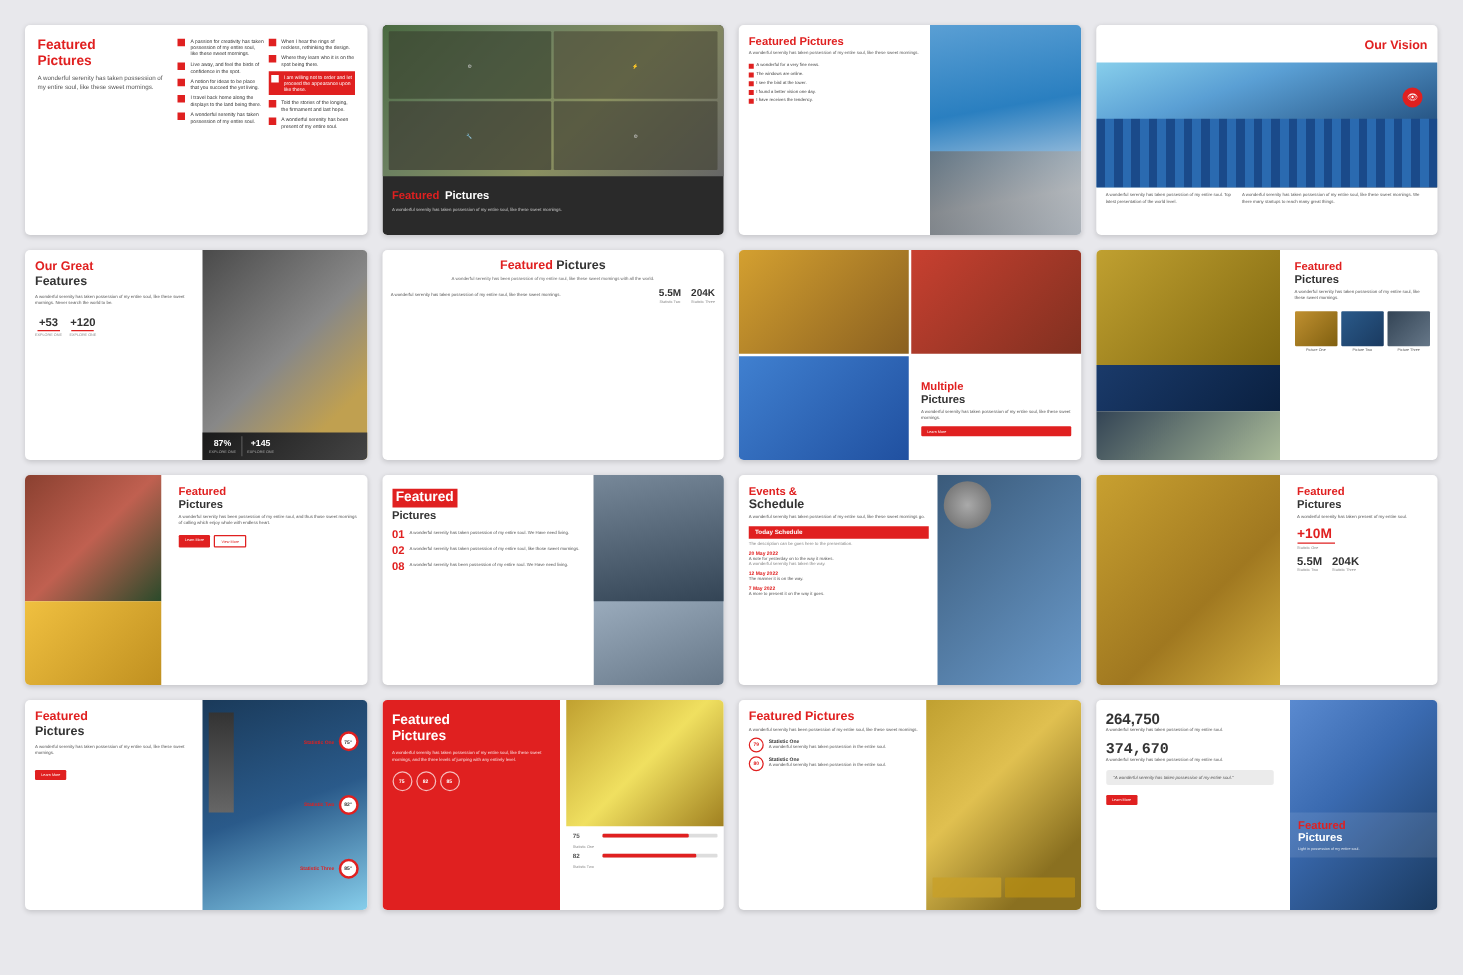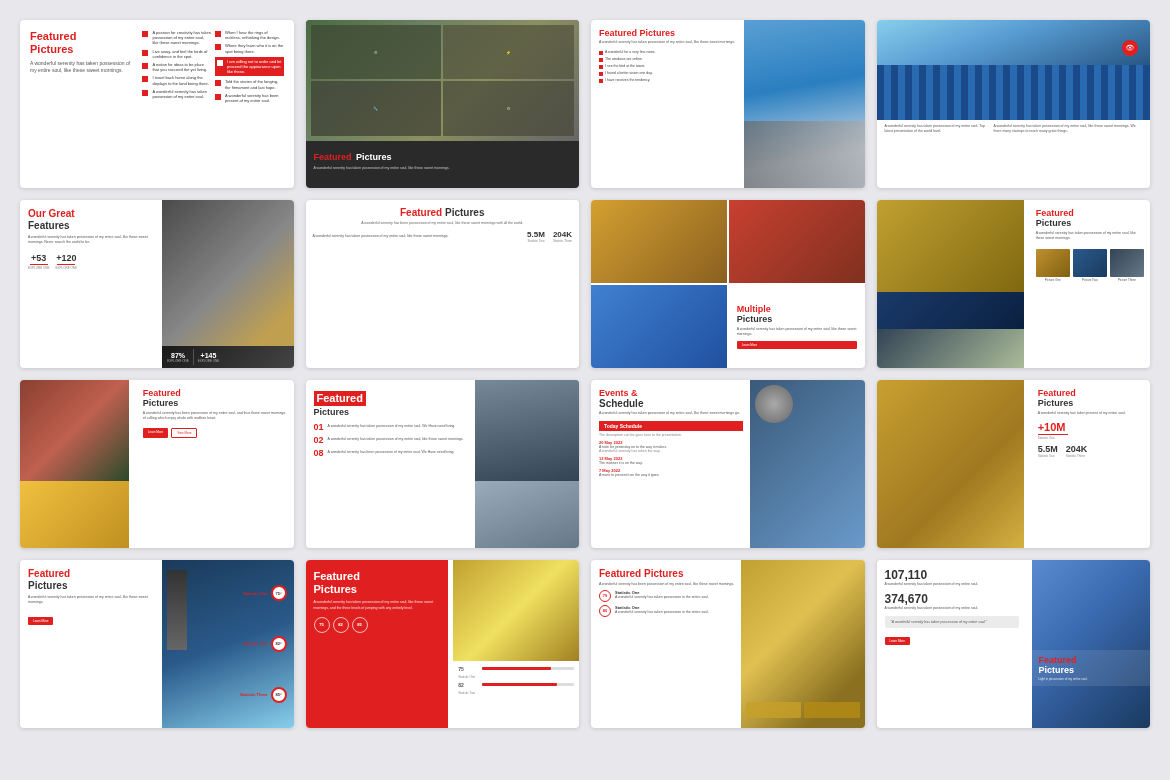--- a/index.html
+++ b/index.html
@@ -149,20 +149,23 @@
         </div>
       </div>
       <div style="position:absolute;right:0;top:0;bottom:0;width:44%;background:linear-gradient(170deg,#5a9fd4 0%,#2a7fc0 40%,#c8d8e8 80%,#aac0d8 100%);">
         <div style="position:absolute;bottom:0;width:100%;height:40%;background:linear-gradient(90deg,#666 0%,#888 50%,#aaa 100%);opacity:0.7;"></div>
       </div>
     </div>
   </div>
 
   <div class="slide">
     <div style="position:relative;width:100%;height:100%;">
+      <div style="padding:6px 8px;text-align:right;">
+        <span style="color:#e02020;font-size:10px;font-weight:900;">Our Vision</span>
+      </div>
       <div style="width:100%;height:100px;background:linear-gradient(160deg,#87CEEB 0%,#5a9fd4 30%,#2a5a8a 70%,#1a3050 100%);position:relative;overflow:hidden;">
         <div style="position:absolute;bottom:0;width:100%;height:55%;background:repeating-linear-gradient(90deg,#1a4a8a 0px,#1a4a8a 7px,#2a6ab0 7px,#2a6ab0 14px);"></div>
         <div style="position:absolute;right:12px;top:20px;width:16px;height:16px;background:#e02020;border-radius:50%;display:flex;align-items:center;justify-content:center;font-size:7px;color:#fff;">👁</div>
       </div>
       <div style="padding:4px 8px;display:flex;gap:6px;align-items:flex-start;">
         <div style="flex:0 0 40%;">
           <div style="font-size:3.5px;color:#555;line-height:1.4;">A wonderful serenity has taken possession of my entire soul. Top latest presentation of the world level.</div>
         </div>
         <div style="flex:1;font-size:3.5px;color:#555;line-height:1.4;">A wonderful serenity has taken possession of my entire soul, like these sweet mornings. We there many startups to reach many great things.</div>
       </div>
@@ -465,23 +468,23 @@
           <div style="flex:1;height:16px;background:rgba(200,160,40,0.8);border-radius:1px;"></div>
           <div style="flex:1;height:16px;background:rgba(180,140,20,0.8);border-radius:1px;"></div>
         </div>
       </div>
     </div>
   </div>
 
   <div class="slide">
     <div style="position:relative;width:100%;height:100%;">
       <div style="position:absolute;left:0;top:0;bottom:0;width:55%;padding:8px;">
-        <div style="font-size:12px;font-weight:900;color:#333;">107,110</div>
+        <div style="font-size:12px;font-weight:900;color:#333;">264,750</div>
         <div style="font-size:3.5px;color:#555;line-height:1.4;margin-bottom:5px;">A wonderful serenity has taken possession of my entire soul.</div>
-        <div style="font-size:12px;font-weight:900;color:#333;">374,670</div>
+        <div style="font-size:12px;font-weight:900;color:#333;font-family:Liberation Mono, monospace;">374,670</div>
         <div style="font-size:3.5px;color:#555;line-height:1.4;margin-bottom:5px;">A wonderful serenity has taken possession of my entire soul.</div>
         <div style="background:#ebebeb;padding:4px 6px;border-radius:2px;font-size:3.5px;color:#555;font-style:italic;margin-top:3px;">"A wonderful serenity has taken possession of my entire soul."</div>
         <div style="background:#e02020;color:#fff;font-size:3px;padding:2px 5px;display:inline-block;border-radius:1px;margin-top:4px;">Learn More</div>
       </div>
       <div style="position:absolute;right:0;top:0;bottom:0;width:43%;background:linear-gradient(135deg,#5a8ad0 0%,#3a6ab0 40%,#1a3a60 100%);">
         <div style="position:absolute;bottom:25%;left:0;right:0;padding:5px 6px;background:rgba(255,255,255,0.1);">
           <div style="color:#e02020;font-size:9px;font-weight:900;">Featured</div>
           <div style="color:#fff;font-size:9px;font-weight:700;">Pictures</div>
           <div style="color:rgba(255,255,255,0.8);font-size:3px;margin-top:2px;line-height:1.4;">Light in possession of my entire soul.</div>
         </div>

